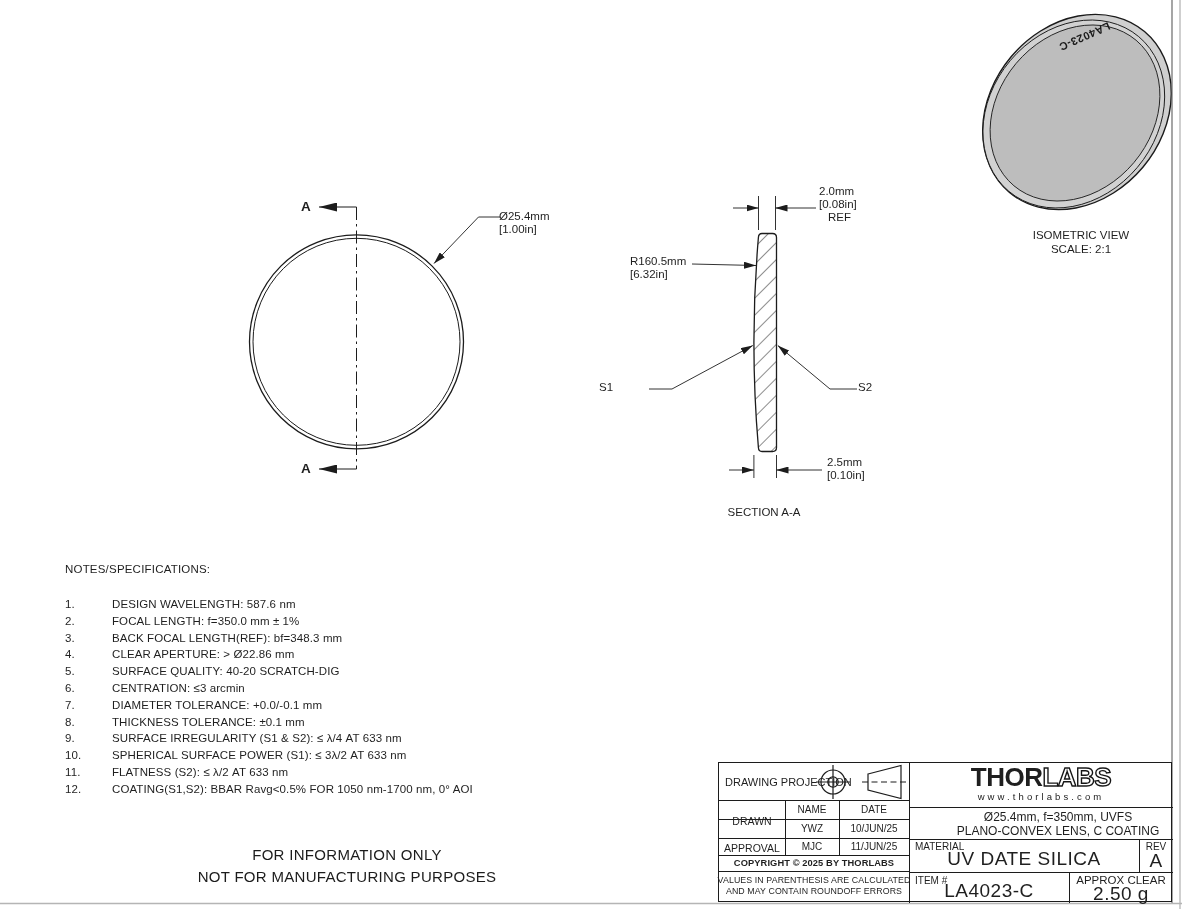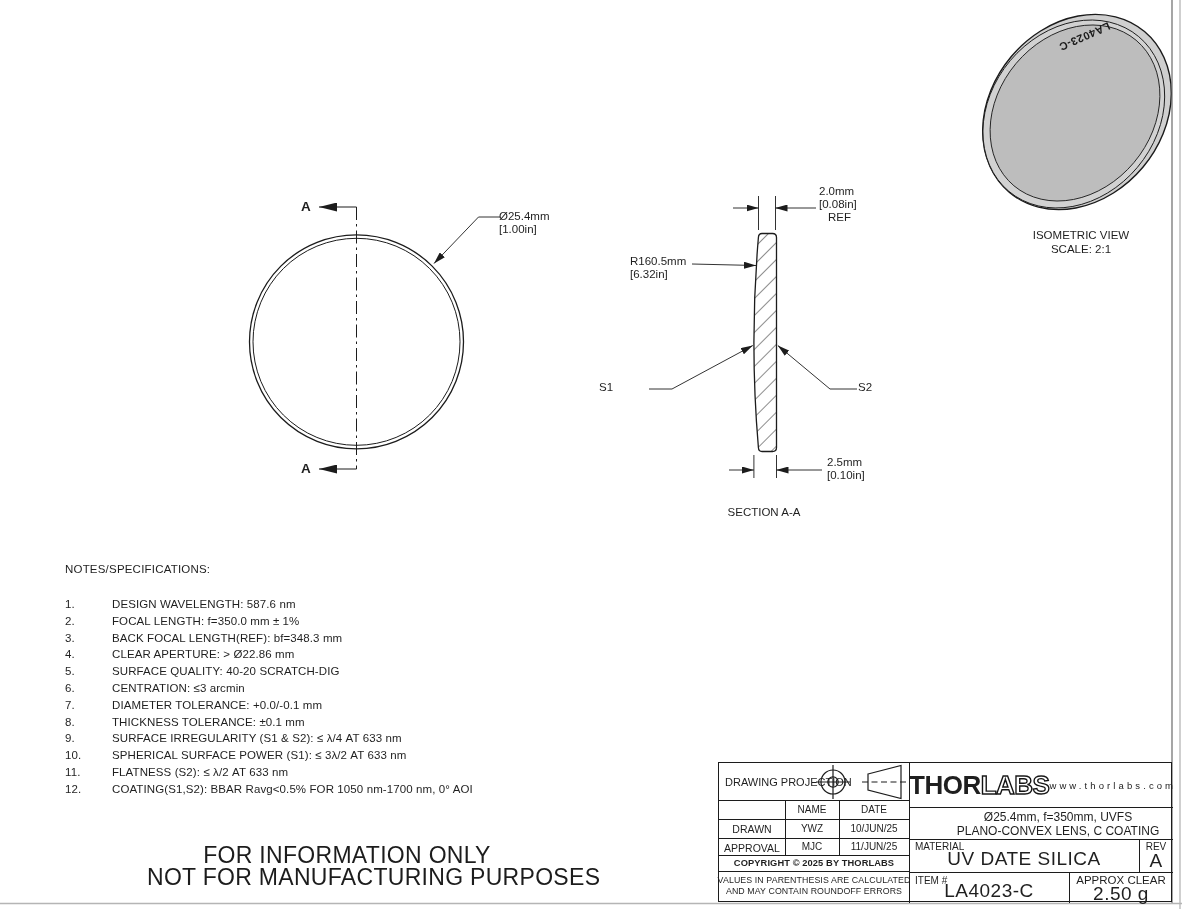--- a/index.html
+++ b/index.html
@@ -22,42 +22,42 @@
   #notes { position: absolute; left: 65px; top: 563px; width: 520px; }
   #notes-heading { font-size: 11.5px; letter-spacing: 0.2px; }
   #notes-list { margin-top: 21px; }
   .note-row { display: flex; font-size: 11.5px; line-height: 16.8px; letter-spacing: 0.1px; }
   .note-num { width: 47px; flex: 0 0 47px; }
   .note-text { flex: 1; white-space: nowrap; }
 
   
   #info-stamp {
     position: absolute; left: 147px; top: 844px; width: 400px;
-    text-align: center; font-size: 23px; line-height: 22px; letter-spacing: 0.3px;
+    text-align: center; font-size: 15px; line-height: 22px; letter-spacing: 0.3px;
     color: #1c1c1c; white-space: nowrap;
   }
 
   
   #title-block {
     position: absolute; left: 718px; top: 762px; width: 454px; height: 140px;
     border: 1.3px solid #1c1c1c; background: #fff;
   }
   .hline, .vline { position: absolute; background: #1c1c1c; }
   .hline { height: 1.2px; }
   .vline { width: 1.2px; }
   .cell { position: absolute; display: flex; align-items: center; justify-content: center; white-space: nowrap; }
   .cell.left { justify-content: flex-start; }
   .tb-small { font-size: 10.5px; }
   .tb-label { font-size: 10px; }
   .tb-val { font-size: 10px; }
   .tb-big { font-size: 19px; letter-spacing: 0.5px; }
   #proj-label { font-size: 11px; line-height: 12.5px; }
   #copyright-cell { font-size: 9.3px; font-weight: bold; letter-spacing: 0.1px; }
   #values-cell { font-size: 8.8px; line-height: 10.5px; text-align: center; flex-direction: column; justify-content: flex-start; padding-top: 4px; letter-spacing: 0.1px; }
-  #logo-cell { flex-direction: row; justify-content: flex-start; padding-top: 1px; }
+  #logo-cell { flex-direction: column; justify-content: flex-start; padding-top: 1px; }
   #logo-line { font-size: 26px; font-weight: 900; letter-spacing: -0.5px; line-height: 27px; }
   #logo-part2 { color: #ffffff; -webkit-text-stroke: 1.4px #141414; }
   #logo-url { font-size: 9.5px; letter-spacing: 3.1px; line-height: 12px; color: #1c1c1c; }
   #desc-cell { flex-direction: column; font-size: 12px; line-height: 14.5px; padding-top: 2px; text-align: center; padding-left: 34px; }
 </style>
 </head>
 <body>
 
 <div id="sheet">
 
@@ -234,21 +234,21 @@
         <circle cx="22" cy="19" r="5.2"></circle>
         <line x1="22" y1="2" x2="22" y2="36"></line>
         <line x1="5" y1="19" x2="39" y2="19"></line>
         <polygon points="57,11 90,2.5 90,35.5 57,27"></polygon>
         <line x1="51" y1="19" x2="96" y2="19" stroke-dasharray="6 3.5"></line>
       </g>
     </svg>
 
     <div class="cell tb-val" style="left:66px;top:37px;width:54px;height:19px">NAME</div>
     <div class="cell tb-val" style="left:120px;top:37px;width:70px;height:19px">DATE</div>
-    <div class="cell tb-small" style="left:0;top:56px;width:66px;height:19px">DRAWN</div>
+    <div class="cell tb-small" style="left:0;top:48px;width:66px;height:19px">DRAWN</div>
     <div class="cell tb-val" style="left:66px;top:56px;width:54px;height:19px">YWZ</div>
     <div class="cell tb-val" style="left:120px;top:56px;width:70px;height:19px">10/JUN/25</div>
     <div class="cell tb-small" style="left:0;top:76px;width:66px;height:17px">APPROVAL</div>
     <div class="cell tb-val" style="left:66px;top:75px;width:54px;height:17px">MJC</div>
     <div class="cell tb-val" style="left:120px;top:75px;width:70px;height:17px">11/JUN/25</div>
 
     <div class="cell" id="copyright-cell" style="left:0;top:92px;width:190px;height:16px">COPYRIGHT © 2025 BY THORLABS</div>
     <div class="cell" id="values-cell" style="left:0;top:108px;width:190px;height:32px">
       <span>VALUES IN PARENTHESIS ARE CALCULATED</span>
       <span>AND MAY CONTAIN ROUNDOFF ERRORS</span>

